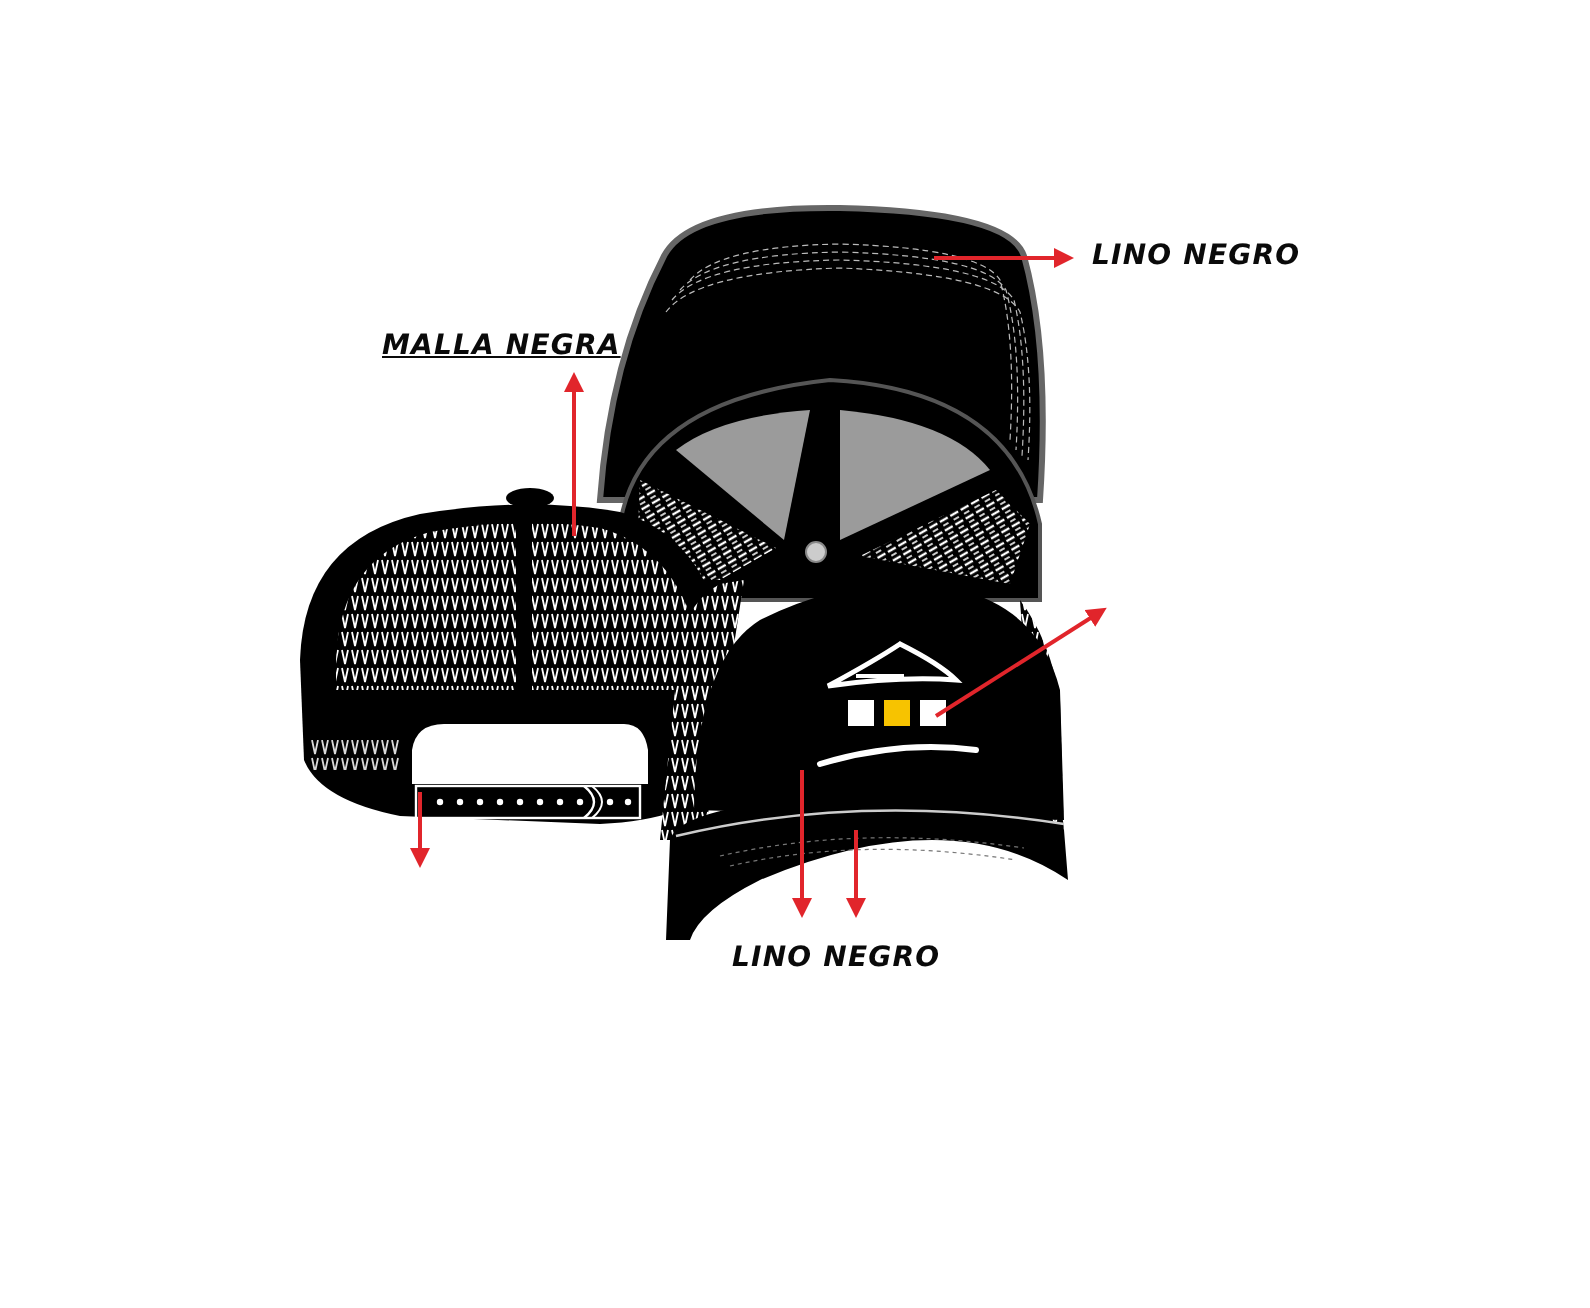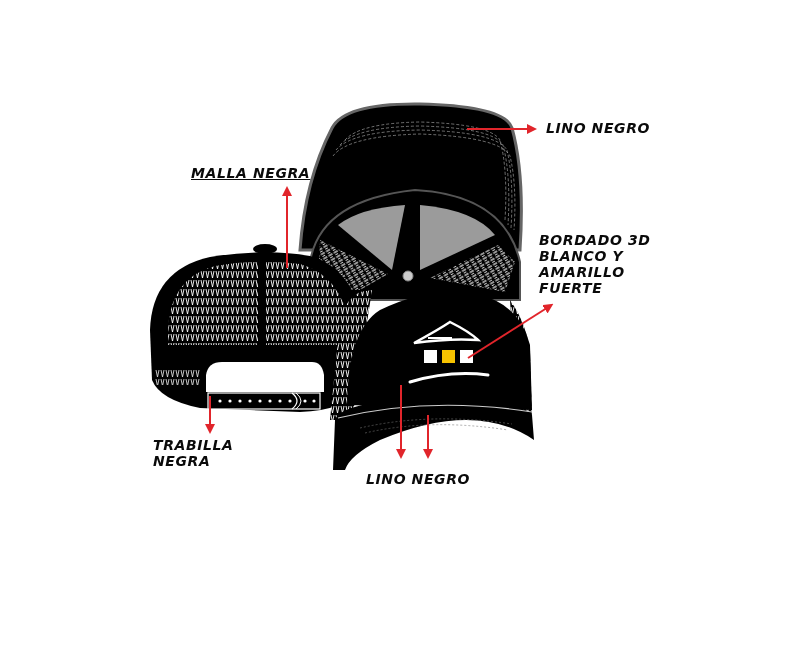--- a/index.html
+++ b/index.html
@@ -118,24 +118,14 @@
       <line x1="468" y1="358" x2="550" y2="306" marker-end="url(#arrowhead)"></line>
       <line x1="210" y1="396" x2="210" y2="430" marker-end="url(#arrowhead)"></line>
       <line x1="401" y1="385" x2="401" y2="455" marker-end="url(#arrowhead)"></line>
       <line x1="428" y1="415" x2="428" y2="455" marker-end="url(#arrowhead)"></line>
     </g>
   </svg>
 
   
   <div class="label" style="left:546px; top:120px;">LINO NEGRO</div>
   <div class="label" style="left:191px; top:165px;text-decoration:underline;">MALLA NEGRA</div>
-  <div class="label" style="left:539px; top:232px;">
-    <span class="line">BORDADO 3D</span>
-    <span class="line">BLANCO Y</span>
-    <span class="line">AMARILLO</span>
-    <span class="line">FUERTE</span>
-  </div>
-  <div class="label" style="left:153px; top:437px;">
-    <span class="line">TRABILLA</span>
-    <span class="line">NEGRA</span>
-  </div>
   <div class="label" style="left:366px; top:471px;">LINO NEGRO</div>
 </div>
 
 </body></html>

